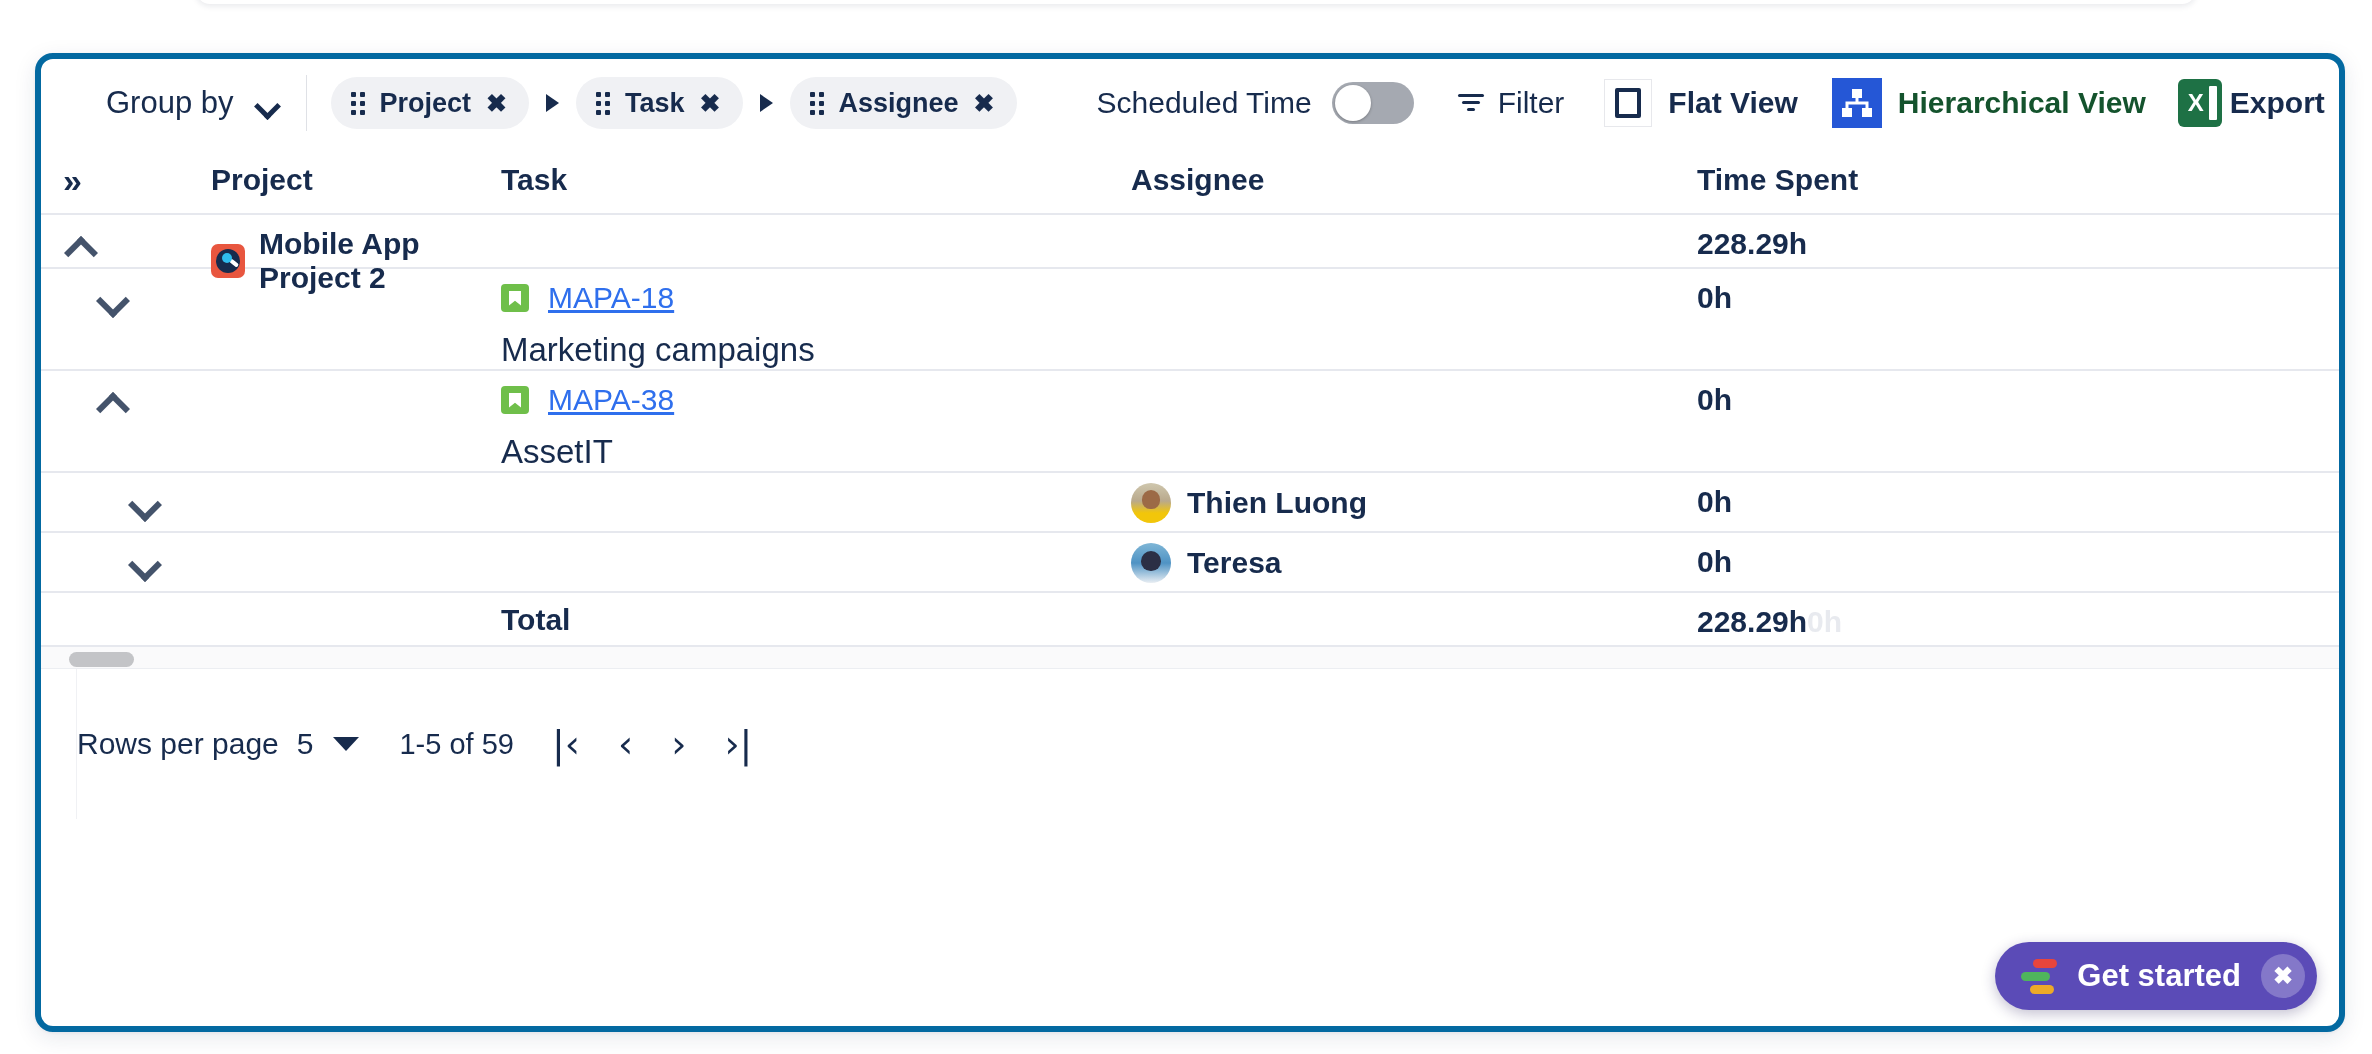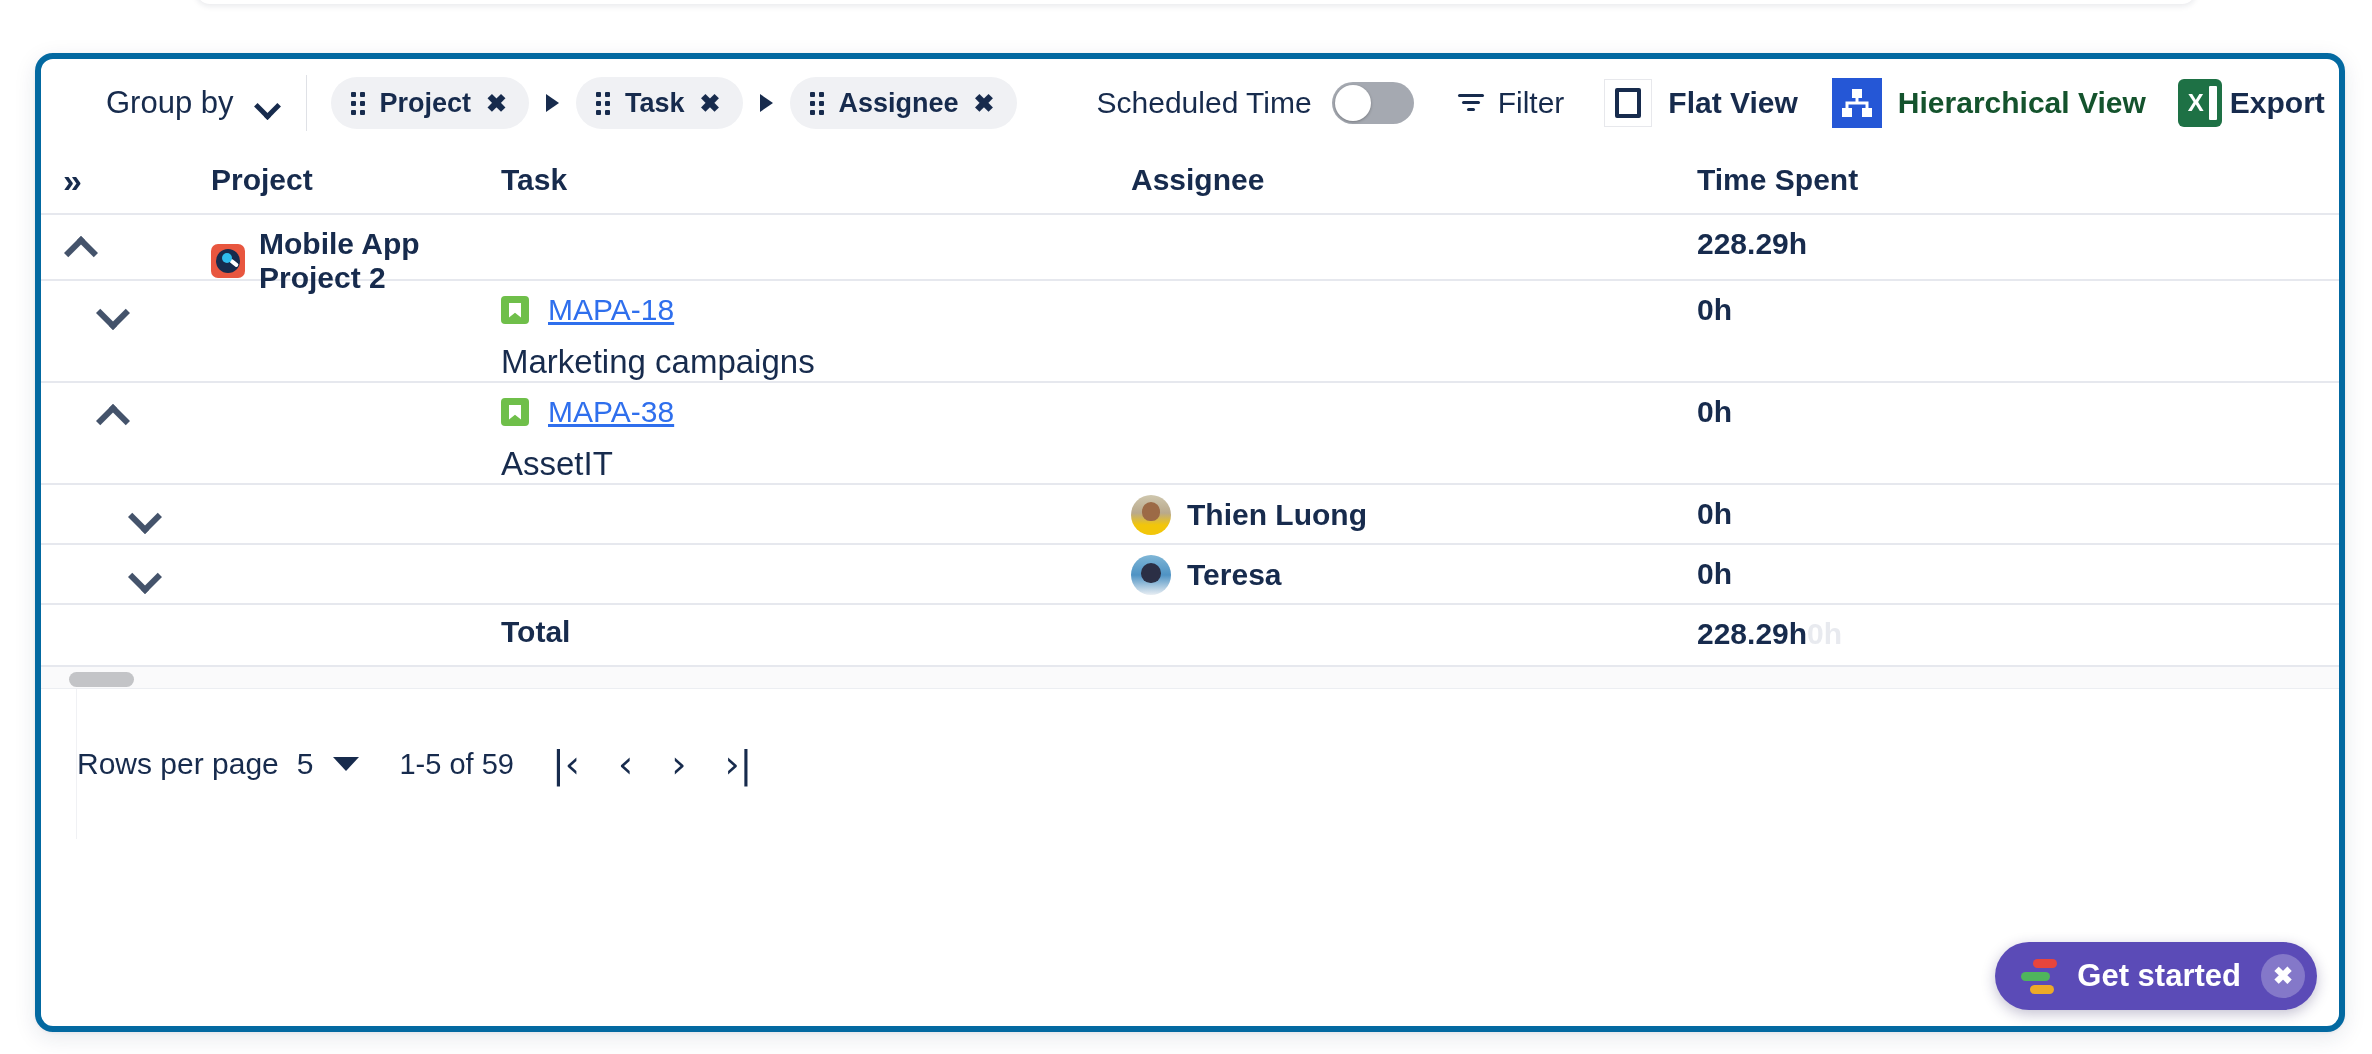--- a/index.html
+++ b/index.html
@@ -228,24 +228,24 @@
 
   .time-cell {
     font-size: 30px; font-weight: bold; color:#172b4d; padding-top: 12px;
     padding-left: 6px;
   }
   .time-head { padding-left: 6px; }
 
   .ghost { color:#e8eaef; }
 
   
-  .r-project { height: 66px; }
+  .r-project { height: 54px; }
   .r-task { height: 102px; }
   .r-assignee { height: 60px; }
-  .r-total { height: 62px; }
+  .r-total { height: 54px; }
   .total-label { font-size: 30px; font-weight: bold; color:#172b4d; padding-top: 10px; }
 
   
   .hscroll {
     height: 22px; background: #fafafb;
     border-bottom: 1px solid #eceef2;
     position: relative;
   }
   .hscroll .thumb {
     position:absolute; left: 28px; top: 5px;

